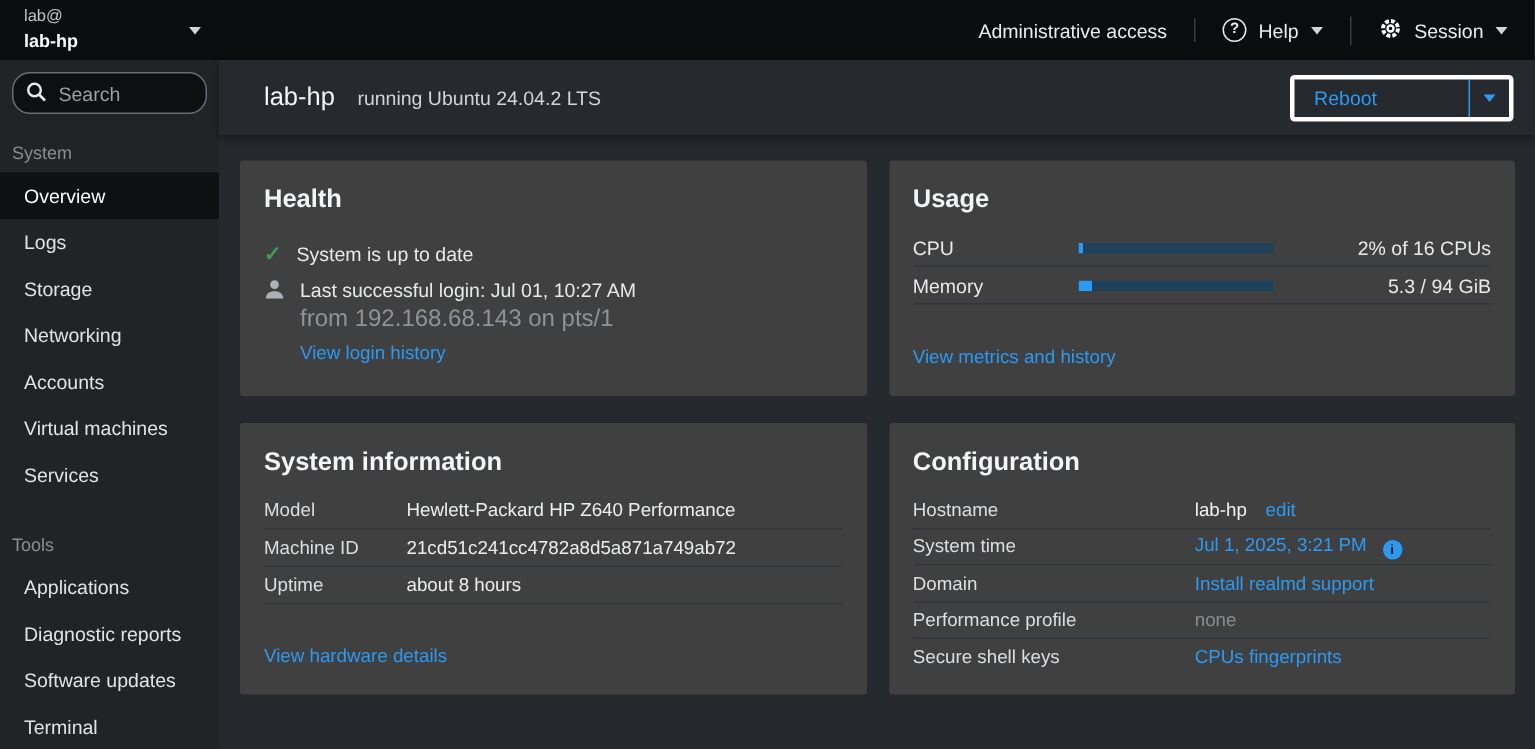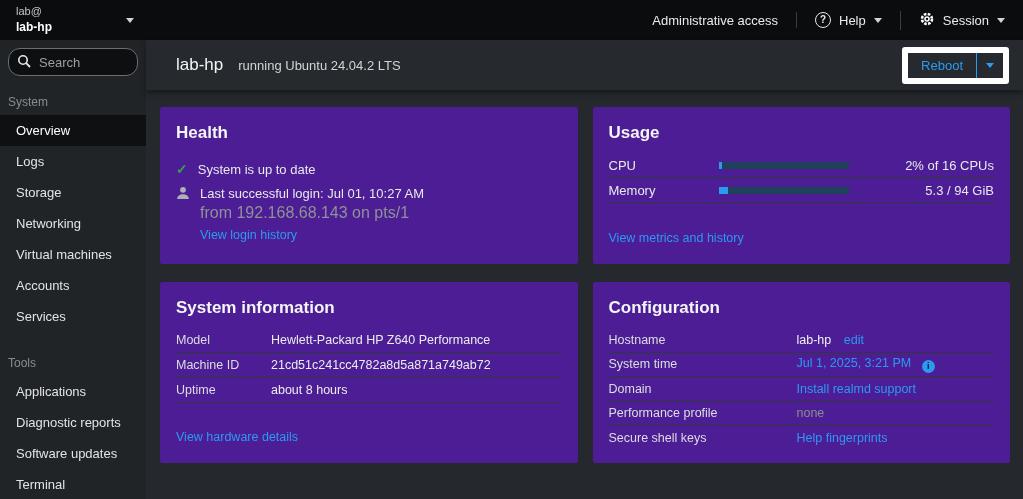--- a/index.html
+++ b/index.html
@@ -39,29 +39,29 @@
   .nav-section { font-size:12px; color:#8a8d90; padding:11px 8px 6px; }
   .nav-section.second { margin-top:13px; }
   .nav-item { padding:8px 16px; font-size:13px; color:#e2e3e4; cursor:pointer; white-space:nowrap; }
   .nav-item.current { background:#0e1012; color:#ffffff; }
 
   
   .page-header { grid-column:2; grid-row:2; background:#26292e; display:flex; align-items:center;
                  padding:0 14px 0 30px; box-shadow:0 3px 5px rgba(0,0,0,.35); position:relative; z-index:2; }
   .host-title { font-size:17px; color:#f4f5f6; }
   .host-sub { font-size:13px; color:#d3d4d6; margin-left:15px; }
-  .reboot { margin-left:auto; display:flex; border:6px solid #ffffff; border-radius:3px; }
+  .reboot { margin-left:auto; display:flex; border:3px solid #ffffff; border-radius:3px;gap:48px; }
   .reboot-main { padding:5px 13px; color:#2b9af3; font-size:13px; cursor:pointer; }
   .reboot-caret { display:flex; align-items:center; padding:0 9px; border-left:1px solid #2b9af3; cursor:pointer; }
   .caret-blue { border-top-color:#2b9af3; }
 
   
   .content { grid-column:2; grid-row:3; padding:17px 13px 0 14px; display:grid;
              grid-template-columns:1fr 1fr; grid-template-rows:157px 181px; gap:18px 15px; }
-  .card { background:#4c1d95; border-radius:2px; padding:14px 16px 14px; display:flex;
+  .card { background:#404040; border-radius:2px; padding:14px 16px 14px; display:flex;
           flex-direction:column; overflow:hidden; }
   .card-title { font-size:17px; font-weight:600; color:#f4f5f6; margin:2px 0 10px; }
   .link { color:#2b9af3; font-size:12.5px; cursor:pointer; text-decoration:none; }
 
   
   .health-row { display:flex; gap:10px; margin-top:9px; align-items:flex-start; }
   .check { color:#3e9e4e; font-weight:700; font-size:14px; line-height:1.1; }
   .login-line { font-size:13px; color:#e8e9ea; }
   .login-detail { font-size:16px; color:#8f9296; margin-top:3px; }
   .login-link { display:inline-block; margin-top:6px; }
@@ -136,22 +136,22 @@
           <line x1="9.2" y1="9.2" x2="13" y2="13" stroke="#e8e9ea" stroke-width="1.8"></line>
         </svg>
       </span>
       <input class="search-input" type="text" placeholder="Search" style="">
     </div>
     <div class="nav-section">System</div>
     <div class="nav-item current">Overview</div>
     <div class="nav-item">Logs</div>
     <div class="nav-item">Storage</div>
     <div class="nav-item">Networking</div>
+    <div class="nav-item">Accounts</div>
     <div class="nav-item">Virtual machines</div>
-    <div class="nav-item">Accounts</div>
     <div class="nav-item">Services</div>
     <div class="nav-section second">Tools</div>
     <div class="nav-item">Applications</div>
     <div class="nav-item">Diagnostic reports</div>
     <div class="nav-item">Software updates</div>
     <div class="nav-item">Terminal</div>
   </div>
 
   <div class="page-header">
     <span class="host-title">lab-hp</span>
@@ -242,18 +242,18 @@
       <div class="cfg-row">
         <span class="cfg-label">Domain</span>
         <a class="link">Install realmd support</a>
       </div>
       <div class="cfg-row">
         <span class="cfg-label">Performance profile</span>
         <span class="muted">none</span>
       </div>
       <div class="cfg-row last">
         <span class="cfg-label">Secure shell keys</span>
-        <a class="link">Help fingerprints</a>
+        <a class="link">CPUs fingerprints</a>
       </div>
     </div>
 
   </div>
 </div>
 
 </body></html>

